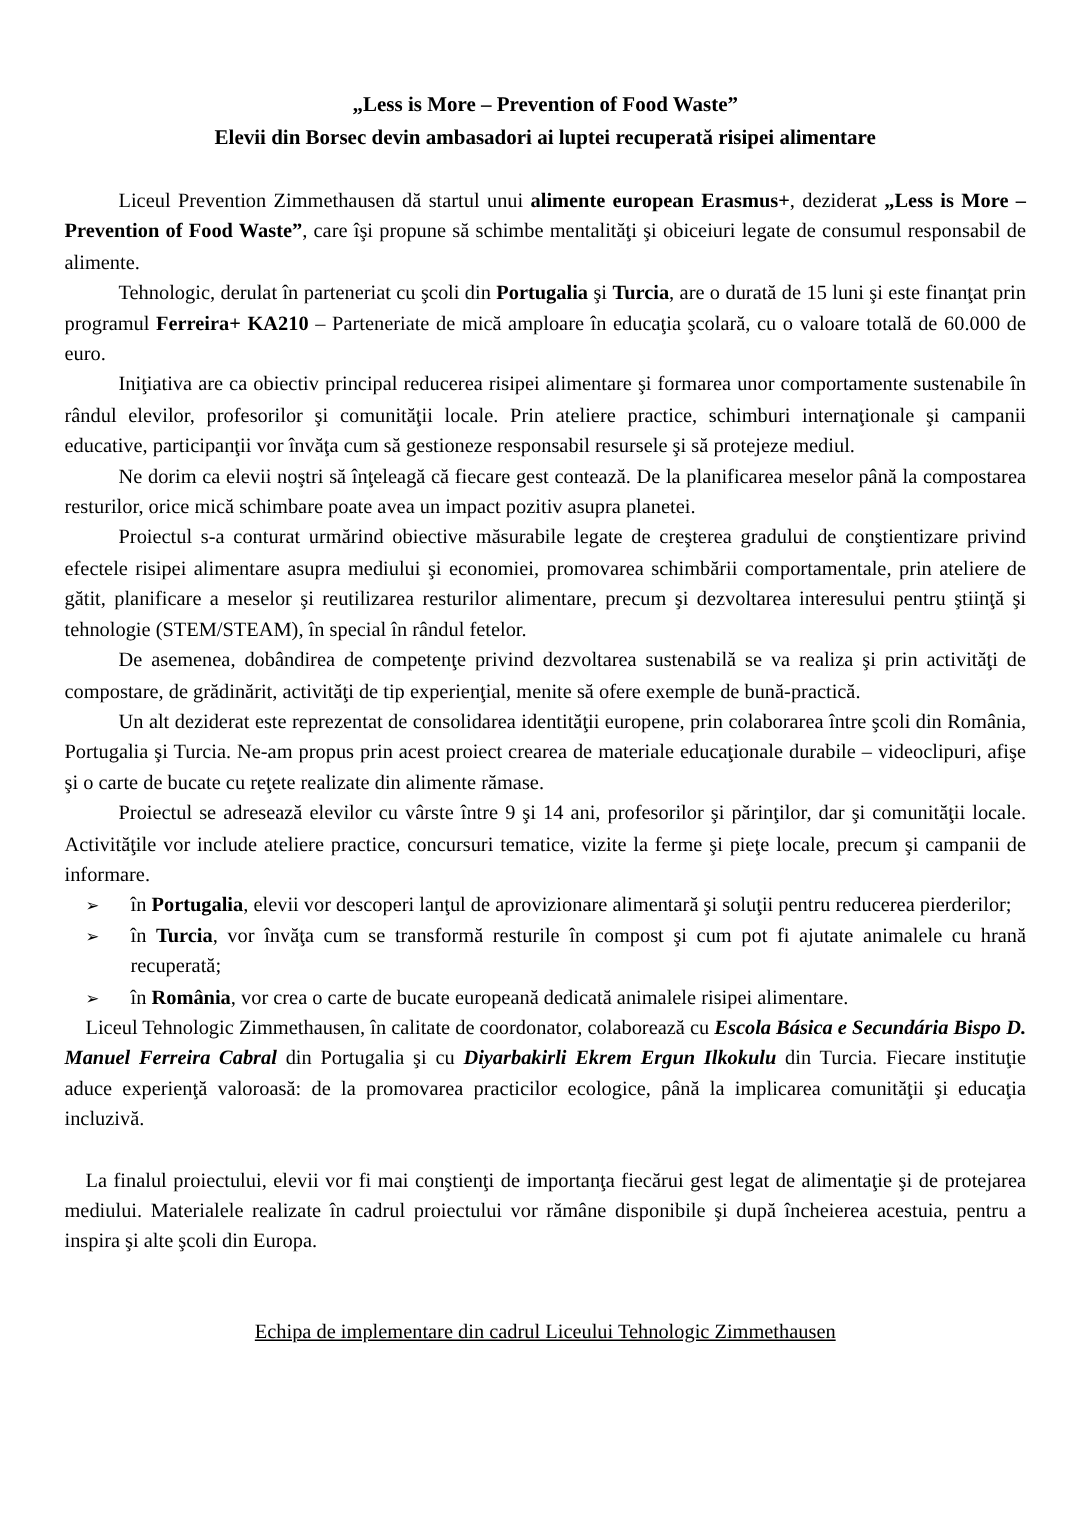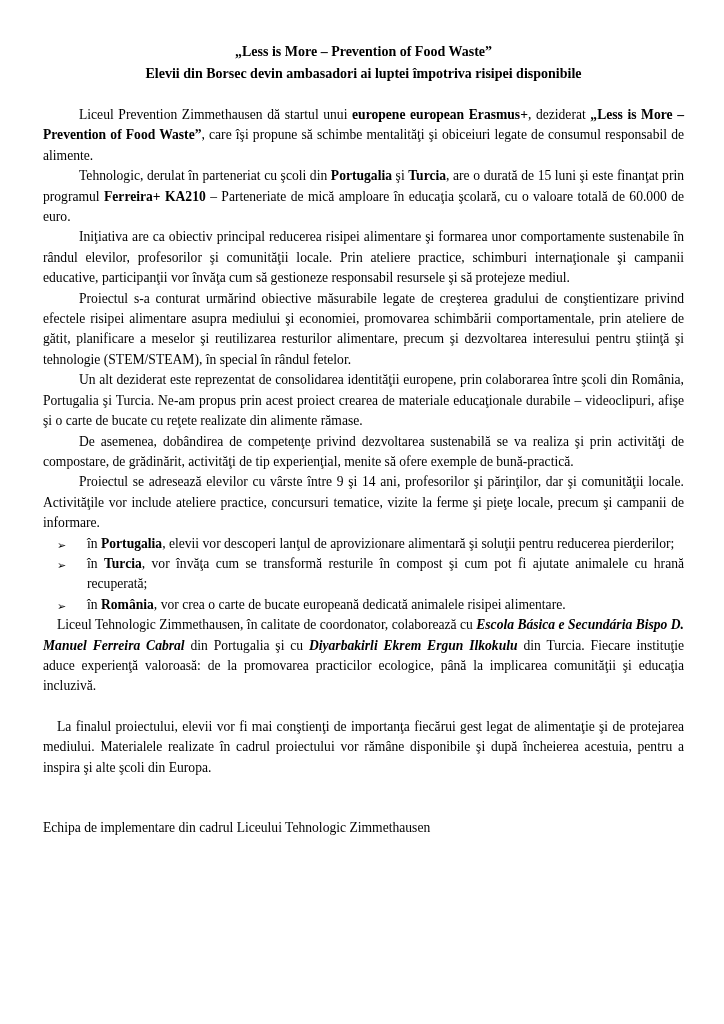--- a/index.html
+++ b/index.html
@@ -13,41 +13,42 @@
     height: 1024px;
     margin: 0 auto;
     background: #ffffff;
     overflow: hidden;
     font-family: "Liberation Serif", "DejaVu Serif", serif;
     color: #000000;
   }
   .content {
     position: absolute;
     left: 43px;
-    top: 41px;
+    top: 60px;
     width: 641px;
   }
   .line {
     margin: 0;
     font-size: 13.6px;
     line-height: 20.4px;
     text-align: justify;
     color: #000000;
   }
   .title {
     text-align: center;
     font-weight: bold;
     font-size: 14px;
     line-height: 22px;
   }
   .spacer {
     height: 20px;
   }
   .closing {
-    text-align: left;
+    text-align: center;
+    text-decoration: underline;
   }
   .indent-normal { text-indent: 36px; }
   .indent-small  { text-indent: 14px; }
   .bullet {
     position: relative;
     padding-left: 44px;
     text-indent: 0;
   }
   .bullet .marker {
     position: absolute;
@@ -58,28 +59,29 @@
   }
   .b { font-weight: bold; }
   .i { font-style: italic; }
 </style>
 </head>
 <body>
 
 <div class="page">
   <div class="content" id="doc-body">
       <p class="line title"><span class="b">„Less is More – Prevention of Food Waste”</span></p>
-      <p class="line title"><span class="b">Elevii din Borsec devin ambasadori ai luptei împotriva risipei disponibile</span></p>
+      <p class="line title"><span class="b">Elevii din Borsec devin ambasadori ai luptei recuperată risipei alimentare</span></p>
       <p class="line spacer"></p>
-      <p class="line para indent-normal"><span>Liceul Prevention Zimmethausen dă startul unui </span><span class="b">europene european Erasmus+</span><span>, deziderat </span><span class="b">„Less is More – Prevention of Food Waste”</span><span>, care îşi propune să schimbe mentalităţi şi obiceiuri legate de consumul responsabil de alimente.</span></p>
+      <p class="line para indent-normal"><span>Liceul Prevention Zimmethausen dă startul unui </span><span class="b">alimente european Erasmus+</span><span>, deziderat </span><span class="b">„Less is More – Prevention of Food Waste”</span><span>, care îşi propune să schimbe mentalităţi şi obiceiuri legate de consumul responsabil de alimente.</span></p>
       <p class="line para indent-normal"><span>Tehnologic, derulat în parteneriat cu şcoli din </span><span class="b">Portugalia</span><span> şi </span><span class="b">Turcia</span><span>, are o durată de 15 luni şi este finanţat prin programul </span><span class="b">Ferreira+ KA210</span><span> – Parteneriate de mică amploare în educaţia şcolară, cu o valoare totală de 60.000 de euro.</span></p>
       <p class="line para indent-normal"><span>Iniţiativa are ca obiectiv principal reducerea risipei alimentare şi formarea unor comportamente sustenabile în rândul elevilor, profesorilor şi comunităţii locale. Prin ateliere practice, schimburi internaţionale şi campanii educative, participanţii vor învăţa cum să gestioneze responsabil resursele şi să protejeze mediul.</span></p>
+      <p class="line para indent-normal"><span>Ne dorim ca elevii noştri să înţeleagă că fiecare gest contează. De la planificarea meselor până la compostarea resturilor, orice mică schimbare poate avea un impact pozitiv asupra planetei.</span></p>
       <p class="line para indent-normal"><span>Proiectul s-a conturat urmărind obiective măsurabile legate de creşterea gradului de conştientizare privind efectele risipei alimentare asupra mediului şi economiei, promovarea schimbării comportamentale, prin ateliere de gătit, planificare a meselor şi reutilizarea resturilor alimentare, precum şi dezvoltarea interesului pentru ştiinţă şi tehnologie (STEM/STEAM), în special în rândul fetelor.</span></p>
+      <p class="line para indent-normal"><span>De asemenea, dobândirea de competenţe privind dezvoltarea sustenabilă se va realiza şi prin activităţi de compostare, de grădinărit, activităţi de tip experienţial, menite să ofere exemple de bună-practică.</span></p>
       <p class="line para indent-normal"><span>Un alt deziderat este reprezentat de consolidarea identităţii europene, prin colaborarea între şcoli din România, Portugalia şi Turcia. Ne-am propus prin acest proiect crearea de materiale educaţionale durabile – videoclipuri, afişe şi o carte de bucate cu reţete realizate din alimente rămase.</span></p>
-      <p class="line para indent-normal"><span>De asemenea, dobândirea de competenţe privind dezvoltarea sustenabilă se va realiza şi prin activităţi de compostare, de grădinărit, activităţi de tip experienţial, menite să ofere exemple de bună-practică.</span></p>
       <p class="line para indent-normal"><span>Proiectul se adresează elevilor cu vârste între 9 şi 14 ani, profesorilor şi părinţilor, dar şi comunităţii locale. Activităţile vor include ateliere practice, concursuri tematice, vizite la ferme şi pieţe locale, precum şi campanii de informare.</span></p>
       <p class="line bullet"><span class="marker">➢</span><span>în </span><span class="b">Portugalia</span><span>, elevii vor descoperi lanţul de aprovizionare alimentară şi soluţii pentru reducerea pierderilor;</span></p>
       <p class="line bullet"><span class="marker">➢</span><span>în </span><span class="b">Turcia</span><span>, vor învăţa cum se transformă resturile în compost şi cum pot fi ajutate animalele cu hrană recuperată;</span></p>
       <p class="line bullet"><span class="marker">➢</span><span>în </span><span class="b">România</span><span>, vor crea o carte de bucate europeană dedicată animalele risipei alimentare.</span></p>
       <p class="line para indent-small"><span>Liceul Tehnologic Zimmethausen, în calitate de coordonator, colaborează cu </span><span class="b i">Escola Básica e Secundária Bispo D. Manuel Ferreira Cabral</span><span> din Portugalia şi cu </span><span class="b i">Diyarbakirli Ekrem Ergun Ilkokulu</span><span> din Turcia. Fiecare instituţie aduce experienţă valoroasă: de la promovarea practicilor ecologice, până la implicarea comunităţii şi educaţia incluzivă.</span></p>
       <p class="line spacer"></p>
       <p class="line para indent-small"><span>La finalul proiectului, elevii vor fi mai conştienţi de importanţa fiecărui gest legat de alimentaţie şi de protejarea mediului. Materialele realizate în cadrul proiectului vor rămâne disponibile şi după încheierea acestuia, pentru a inspira şi alte şcoli din Europa.</span></p>
       <p class="line spacer"></p>
       <p class="line spacer"></p>
       <p class="line closing"><span>Echipa de implementare din cadrul Liceului Tehnologic Zimmethausen</span></p>

